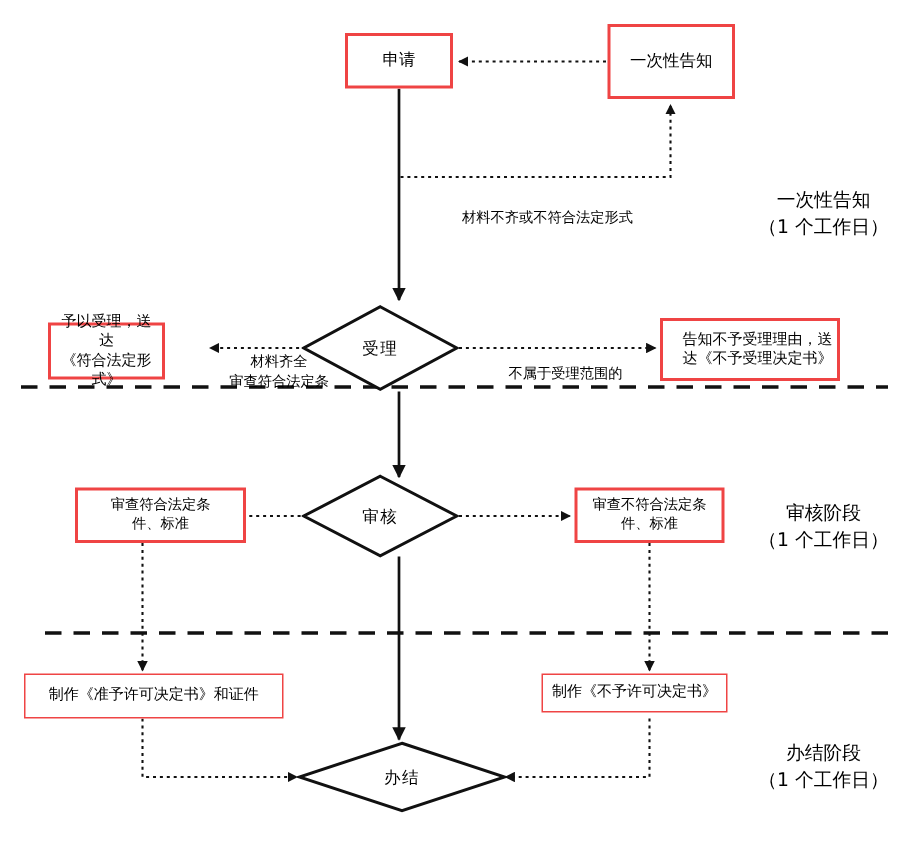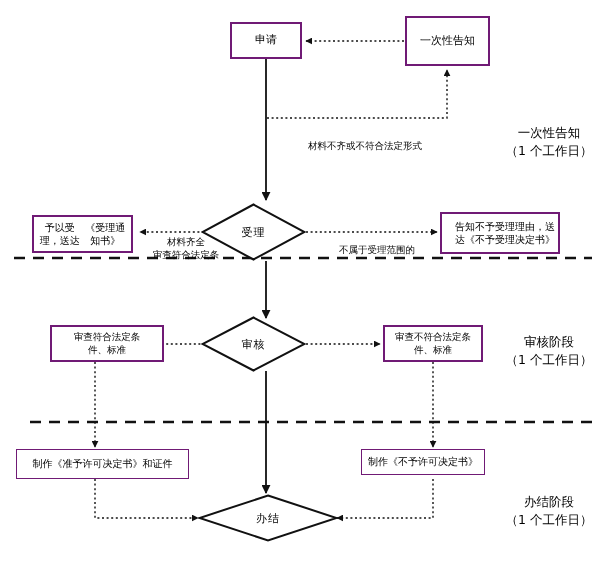--- a/index.html
+++ b/index.html
@@ -29,21 +29,21 @@
     position: absolute;
     box-sizing: border-box;
     display: flex;
     align-items: center;
     justify-content: center;
     text-align: center;
     color: #000000;
     line-height: 1.32;
   }
   .box {
-    border: 2px solid #701a75;
+    border: 2px solid #ef4444;
     background: #ffffff;
     font-size: 10.5px;
     padding: 1px 3px;
   }
   .box.thin {
     border-width: 1.5px;
   }
   .diamond-wrap {
     position: absolute;
   }
@@ -136,23 +136,23 @@
     <span>材料不齐或不符合法定形式</span>
   </div>
 
   <div class="diamond-wrap" style="left:201px; top:203px; width:105px; height:58px;">
     <svg width="105" height="58" viewBox="0 0 105 58">
       <polygon points="52.5,1.5 103.5,29 52.5,56.5 1.5,29" fill="#ffffff" stroke="#111111" stroke-width="2"></polygon>
     </svg>
     <div class="diamond-label">受理</div>
   </div>
 
-  <div class="node box" style="left:32px; top:215px; width:101px; height:38px; font-size:10px;">
+  <div class="node box" style="left:32px; top:215px; width:78px; height:38px; flex-direction:column; font-size:10px;">
     <span>予以受理，送达</span>
-    <span>《受理通知书》</span>
+    <span>《符合法定形式》</span>
   </div>
 
   <div class="edge-label" style="left:131px; top:192px; width:110px;">
     <div>材料齐全</div>
     <div>审查符合法定条</div>
   </div>
 
   <div class="edge-label" style="left:322px; top:200px; width:110px;">
     <span>不属于受理范围的</span>
   </div>

